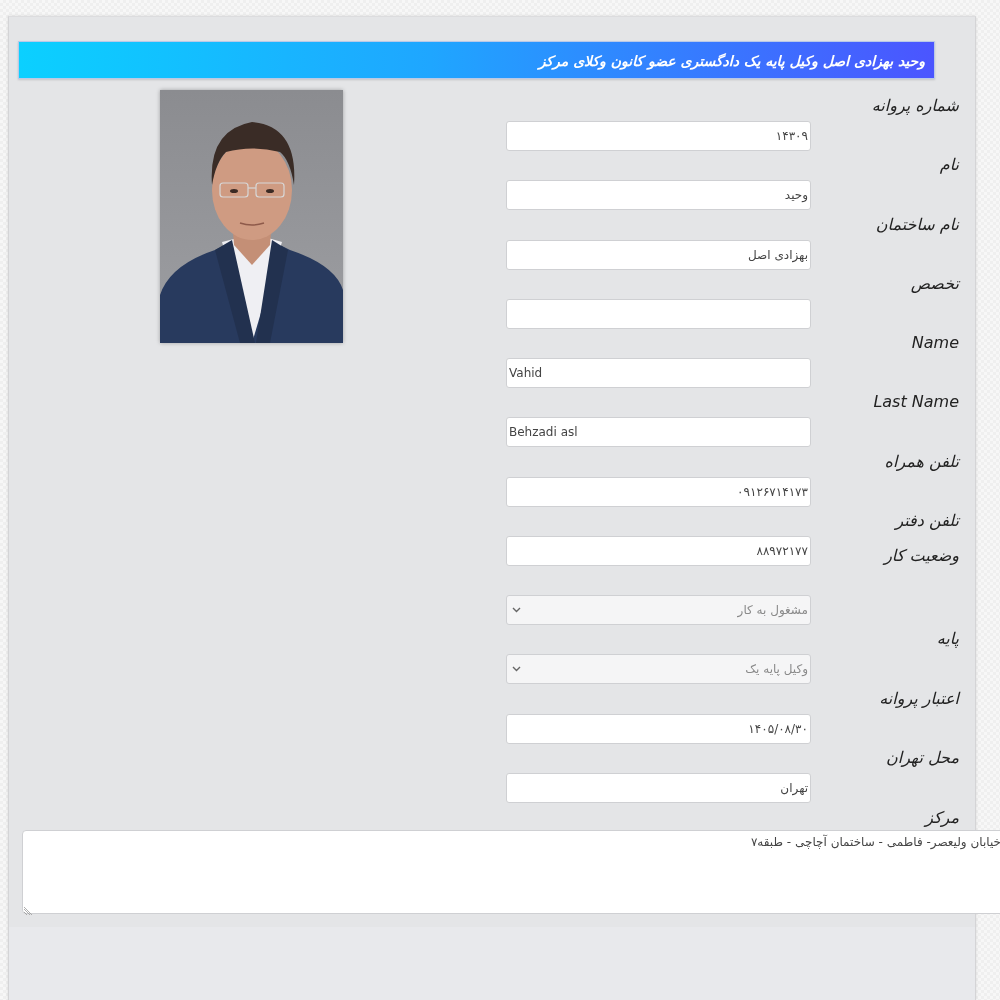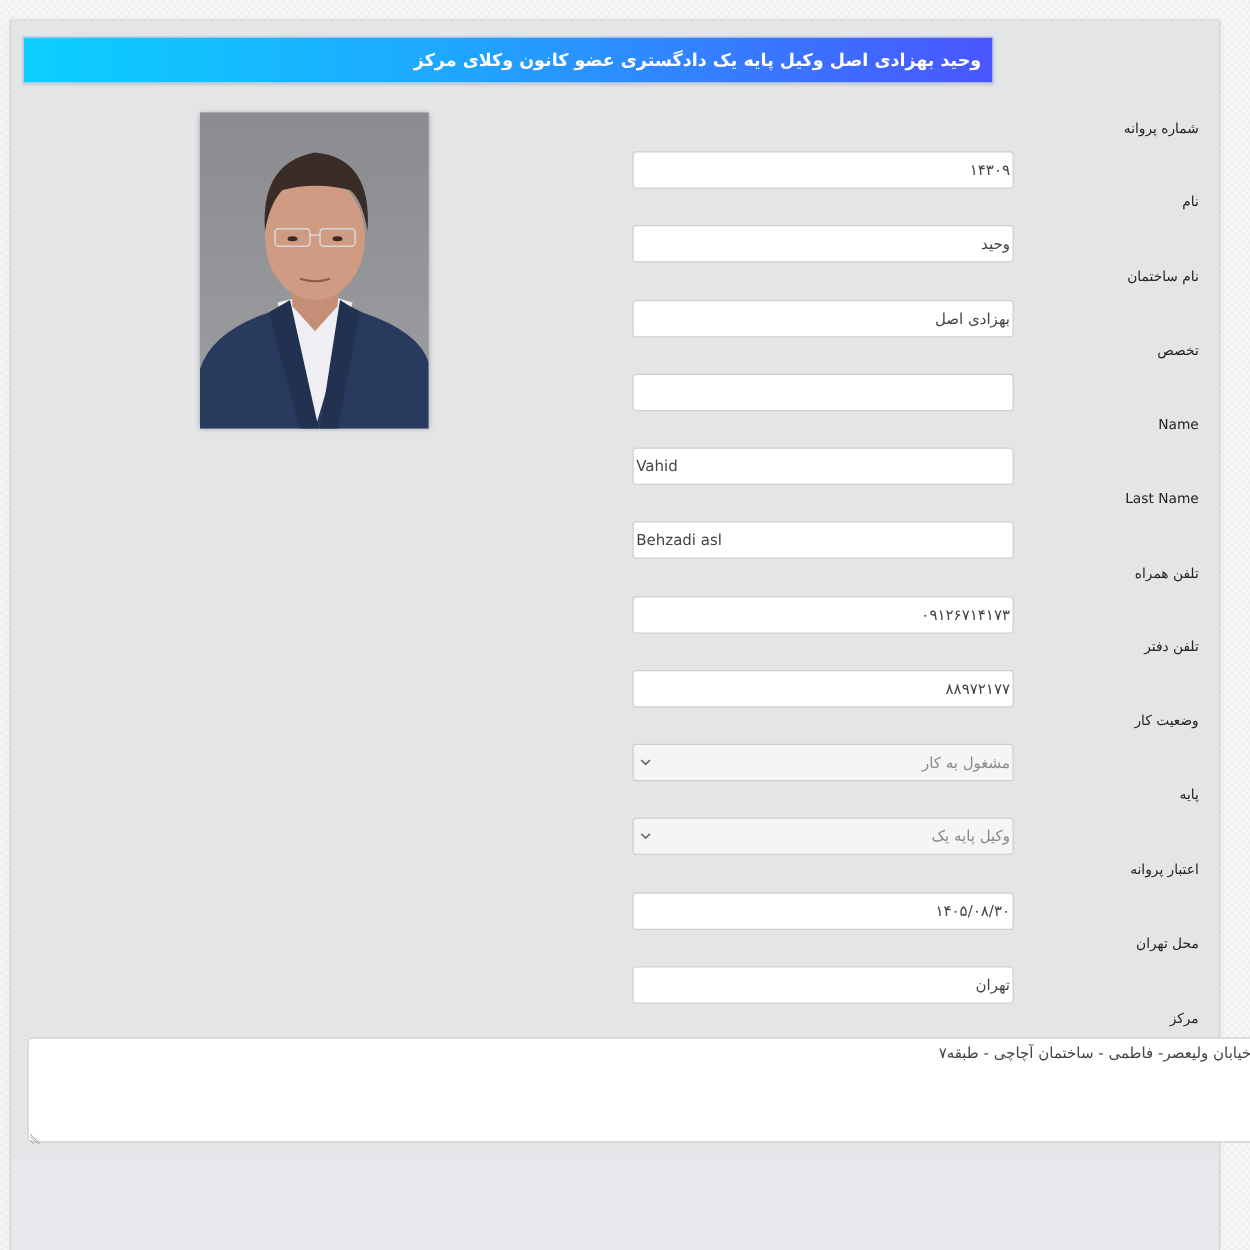--- a/index.html
+++ b/index.html
@@ -25,26 +25,27 @@
       border-top: 1px solid #dcdcde;
       box-shadow: 0 0 3px rgba(0,0,0,0.12);
     }
     .form-area {
       position: absolute;
       left: 0; top: 0; width: 966px; height: 910px;
       background: #e4e5e7;
     }
     .header-bar {
       position: absolute;
-      left: 9px; top: 12px;
-      width: 777px; height: 38px;
+      left: 9px; top: 24px;
+      width: 917px; height: 38px;
       background: linear-gradient(to right, #0bd0ff 0%, #1fa6ff 45%, #3b72ff 80%, #4b55ff 100%);
       border: 1px solid #b9c9e8;
       box-shadow: 0 1px 2px rgba(0,0,0,0.15);
       direction: rtl;
+      font-style: italic;
     }
     .header-title {
       position: absolute;
       right: 9px; top: 0;
       line-height: 38px;
       color: #ffffff;
       font-size: 14px;
       font-weight: bold;
       white-space: nowrap;
     }
@@ -53,24 +54,25 @@
       left: 151px; top: 73px;
       width: 183px; height: 253px;
       background: linear-gradient(to bottom, #8e8f93 0%, #9a9b9f 60%, #8c8d91 100%);
       box-shadow: 0 0 4px rgba(0,0,0,0.3);
       overflow: hidden;
     }
     .photo svg { display: block; }
     .row-label {
       position: absolute;
       right: 16px;
-      font-size: 11px;
+      font-size: 16px;
       color: #222;
       direction: rtl;
       white-space: nowrap;
+      font-style: italic;
     }
     .field {
       position: absolute;
       left: 497px;
       width: 305px; height: 30px;
       background: #ffffff;
       border: 1px solid #cfd0d3;
       border-radius: 3px;
       font-size: 12px;
       color: #444;
@@ -174,21 +176,21 @@
 
     <div class="row-label" style="top:375px">Last Name</div>
     <div class="field ltr" style="top:368px">Behzadi asl</div>
 
     <div class="row-label" style="top:435px">تلفن همراه</div>
     <div class="field rtl" style="top:428px">۰۹۱۲۶۷۱۴۱۷۳</div>
 
     <div class="row-label" style="top:494px">تلفن دفتر</div>
     <div class="field rtl" style="top:487px">۸۸۹۷۲۱۷۷</div>
 
-    <div class="row-label" style="top:553px">وضعیت کار</div>
+    <div class="row-label" style="top:529px">وضعیت کار</div>
     <div class="field select" style="top:546px">
       <span>مشغول به کار</span>
       <span class="chev">
         <svg width="9" height="6" viewBox="0 0 9 6">
             <path d="M1 1 L4.5 4.5 L8 1" stroke="#666" stroke-width="1.4" fill="none"></path>
           </svg>
       </span>
     </div>
 
     <div class="row-label" style="top:612px">پایه</div>

